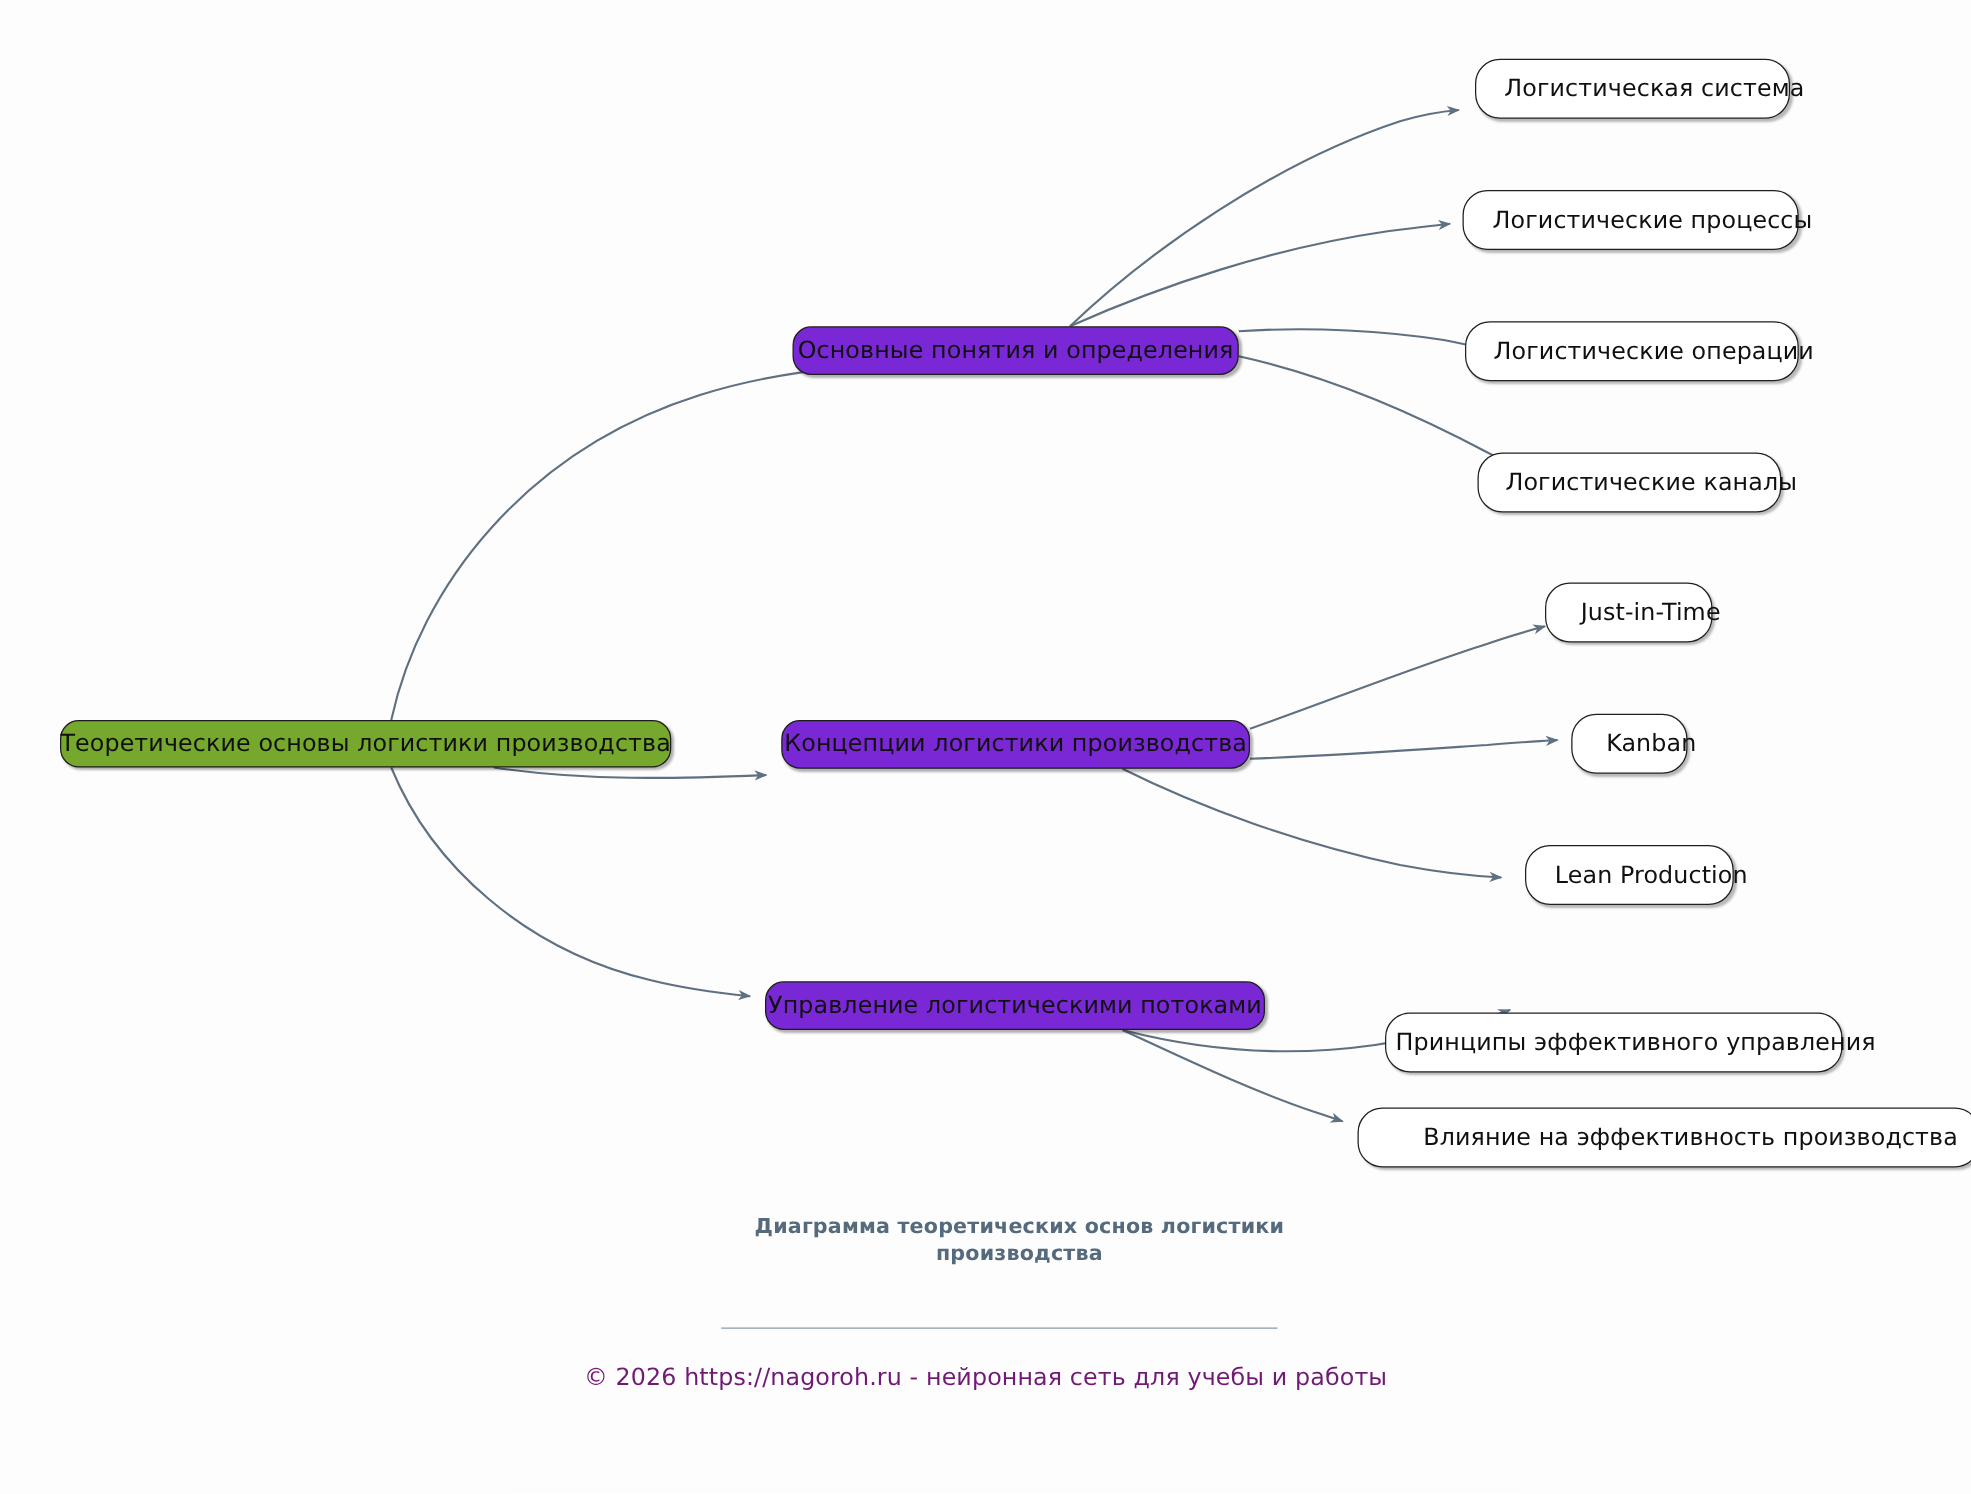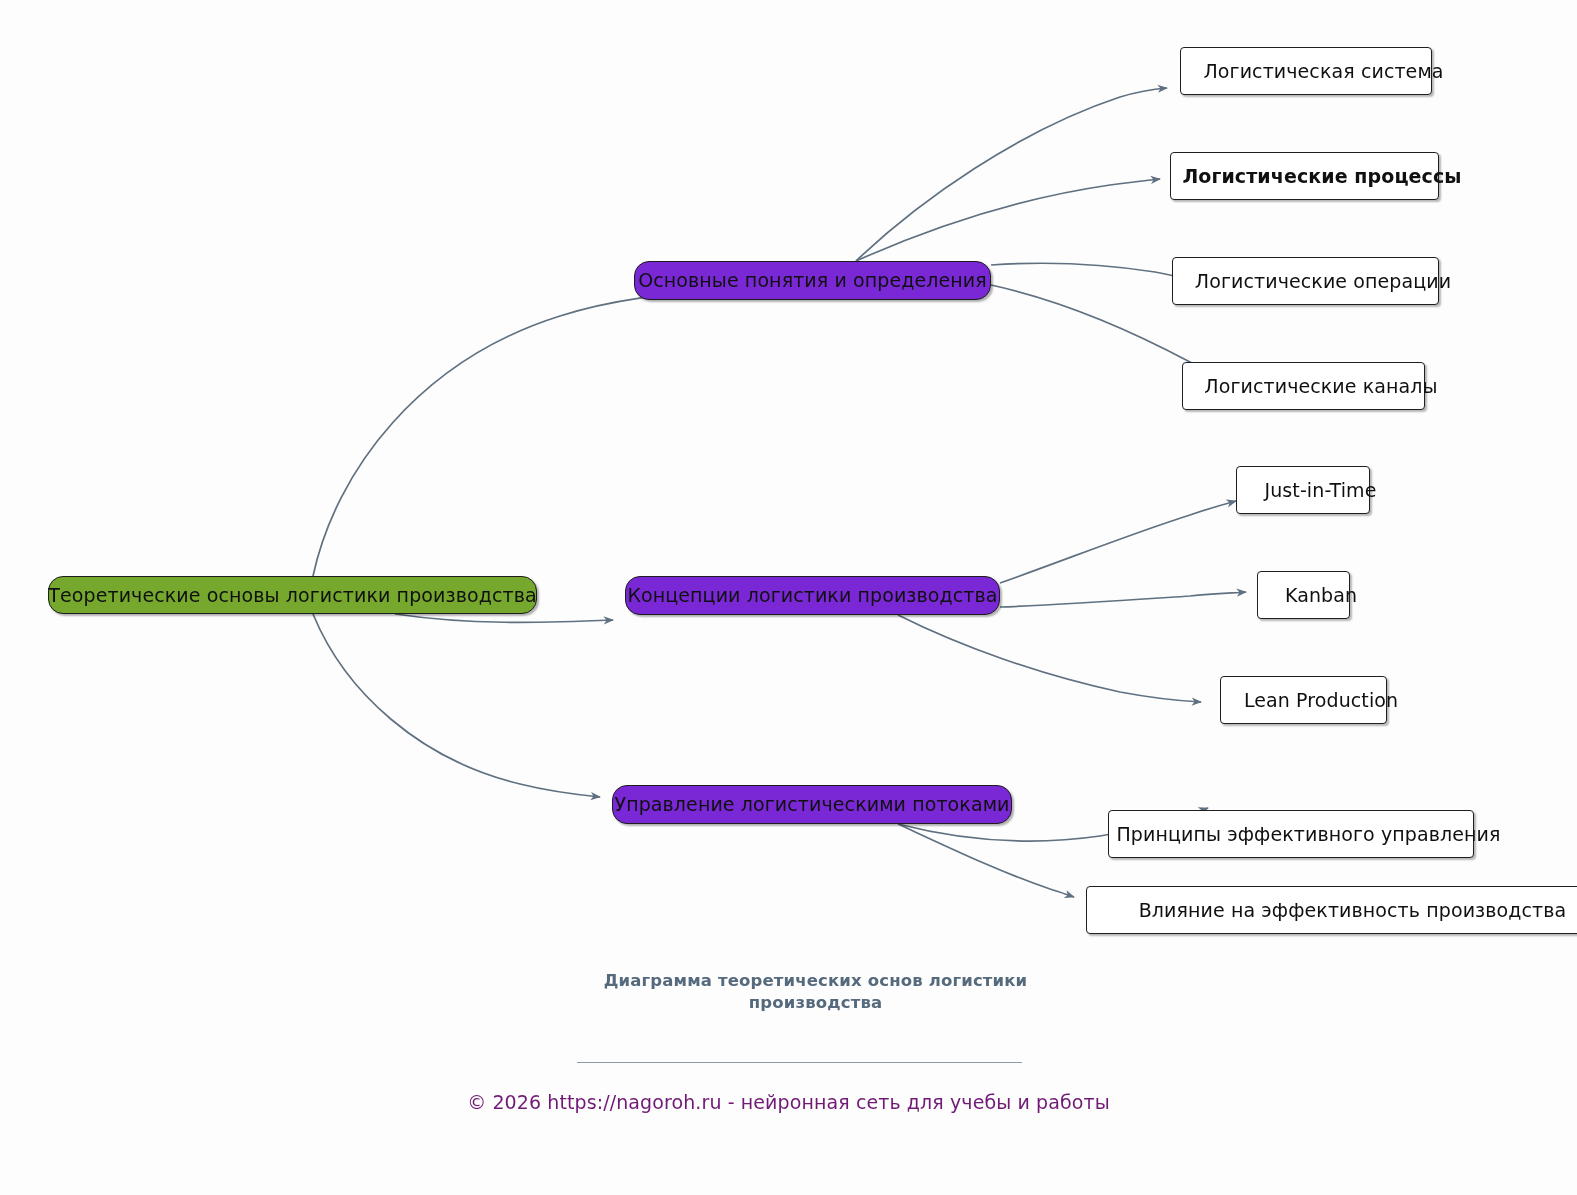--- a/index.html
+++ b/index.html
@@ -47,21 +47,21 @@
   .node-branch {
     background: #7a28d6;
     border: 1.6px solid #1c1c1c;
     box-shadow: 2px 2px 2px rgba(0,0,0,0.30);
     border-radius: 15px;
   }
   .node-leaf {
     background: #ffffff;
     border: 1.7px solid #1f1f1f;
     box-shadow: 2px 2px 2px rgba(0,0,0,0.28);
-    border-radius: 4px;
+    border-radius: 20px;
     padding-left: 35px;
   }
   .footer {
     position: absolute;
     left: 0;
     width: 1577px;
     text-align: center;
   }
   .footer-caption {
     top: 970px;
@@ -124,21 +124,21 @@
     <span>Теоретические основы логистики производства</span>
   </div>
 
   <div class="node node-branch" style="left:634px; top:261px; width:357px; height:39px;justify-content:center;">
     <span>Основные понятия и определения</span>
   </div>
 
   <div class="node node-leaf" style="left:1180px; top:47px; width:252px; height:48px;">
     <span>Логистическая система</span>
   </div>
-  <div class="node node-leaf" style="left:1170px; top:152px; width:269px; height:48px;font-weight:bold;">
+  <div class="node node-leaf" style="left:1170px; top:152px; width:269px; height:48px;">
     <span>Логистические процессы</span>
   </div>
   <div class="node node-leaf" style="left:1172px; top:257px; width:267px; height:48px;">
     <span>Логистические операции</span>
   </div>
   <div class="node node-leaf" style="left:1182px; top:362px; width:243px; height:48px;">
     <span>Логистические каналы</span>
   </div>
 
   <div class="node node-branch" style="left:625px; top:576px; width:375px; height:39px;">

